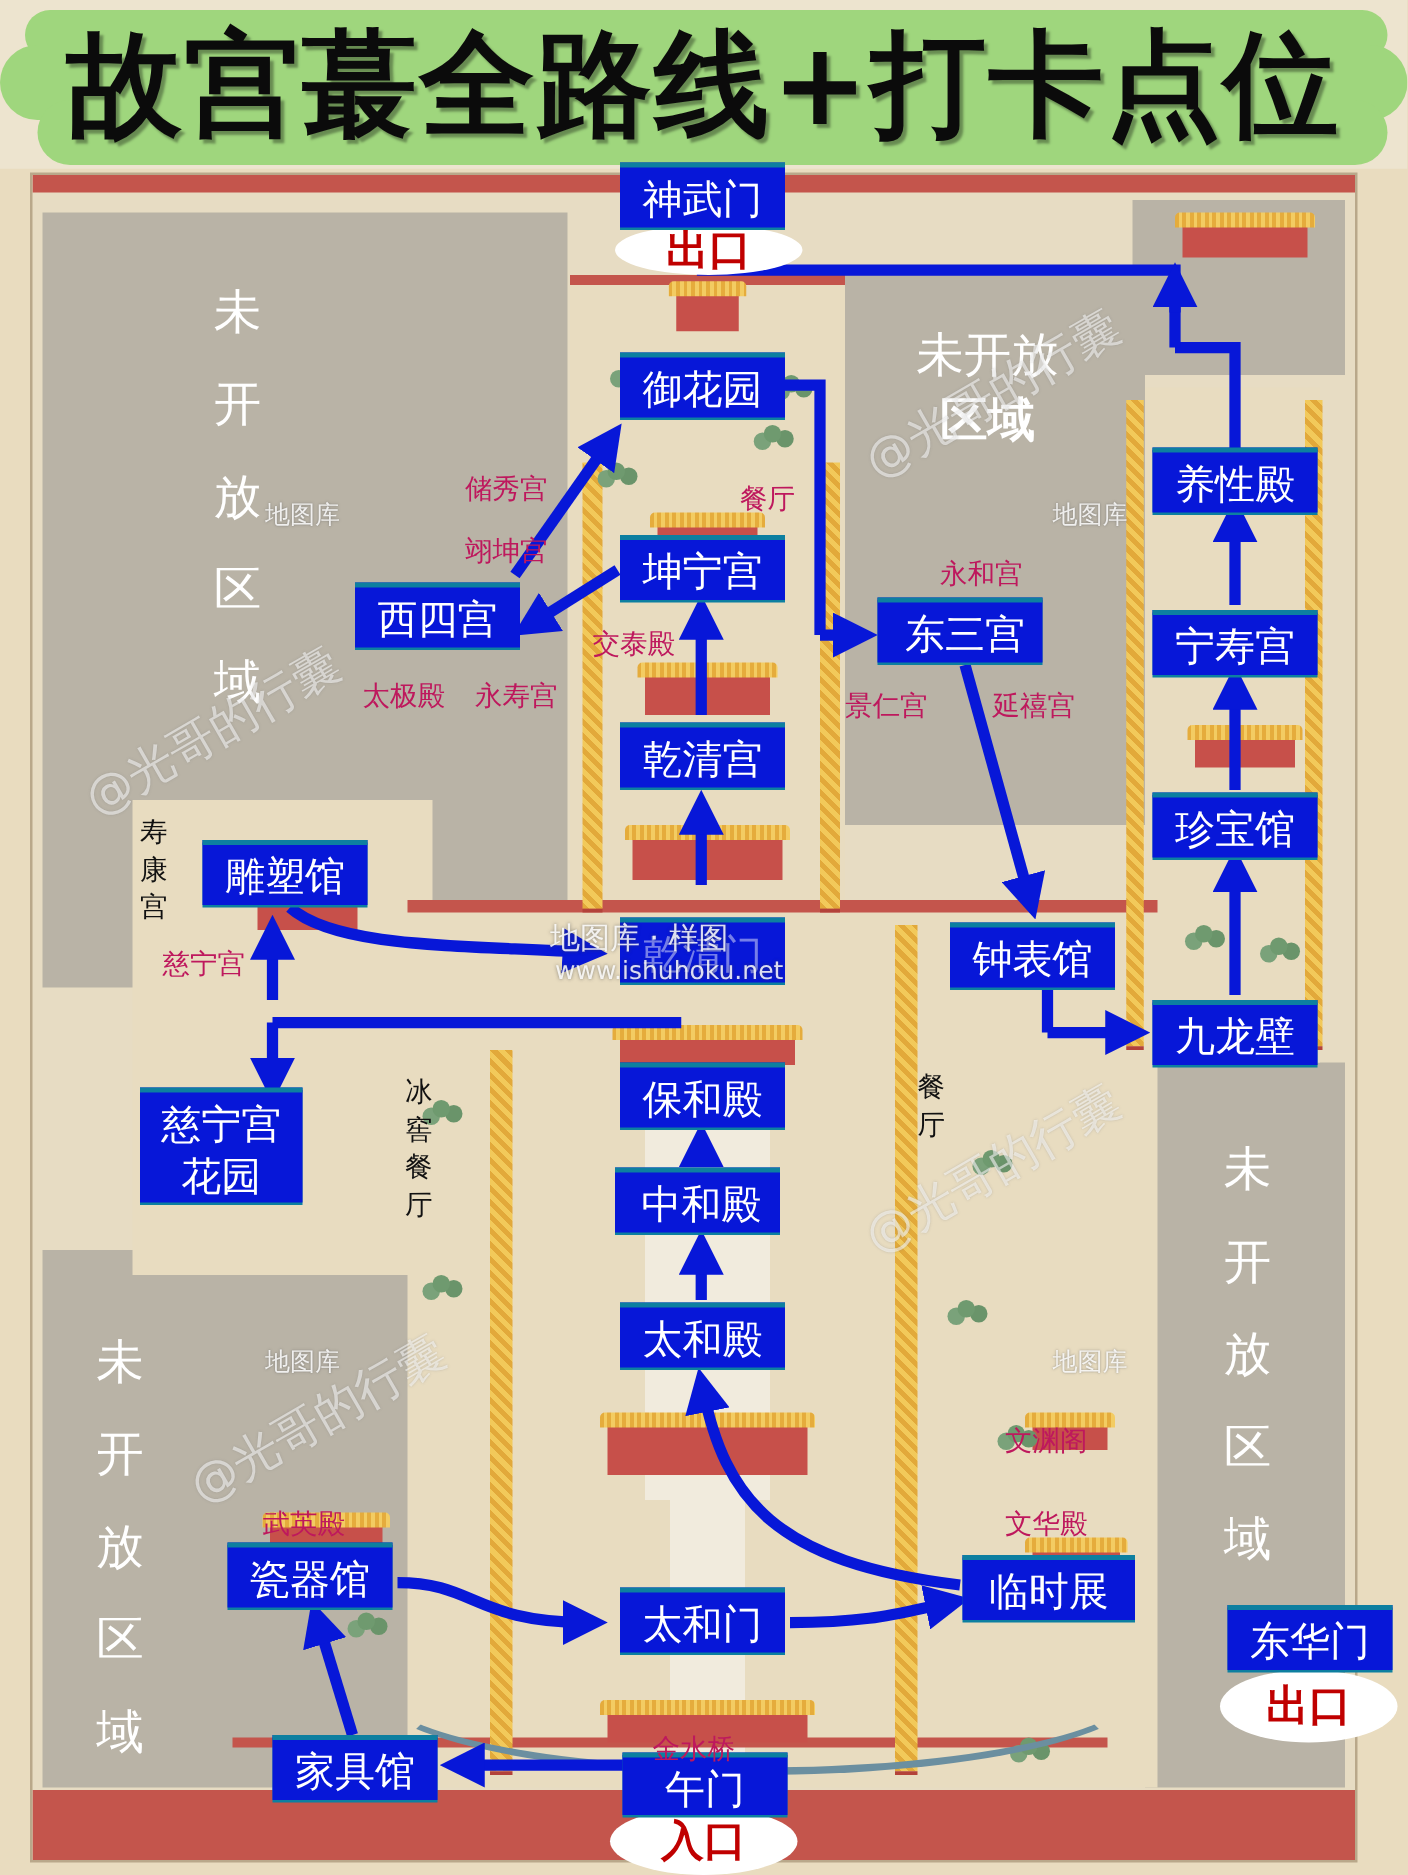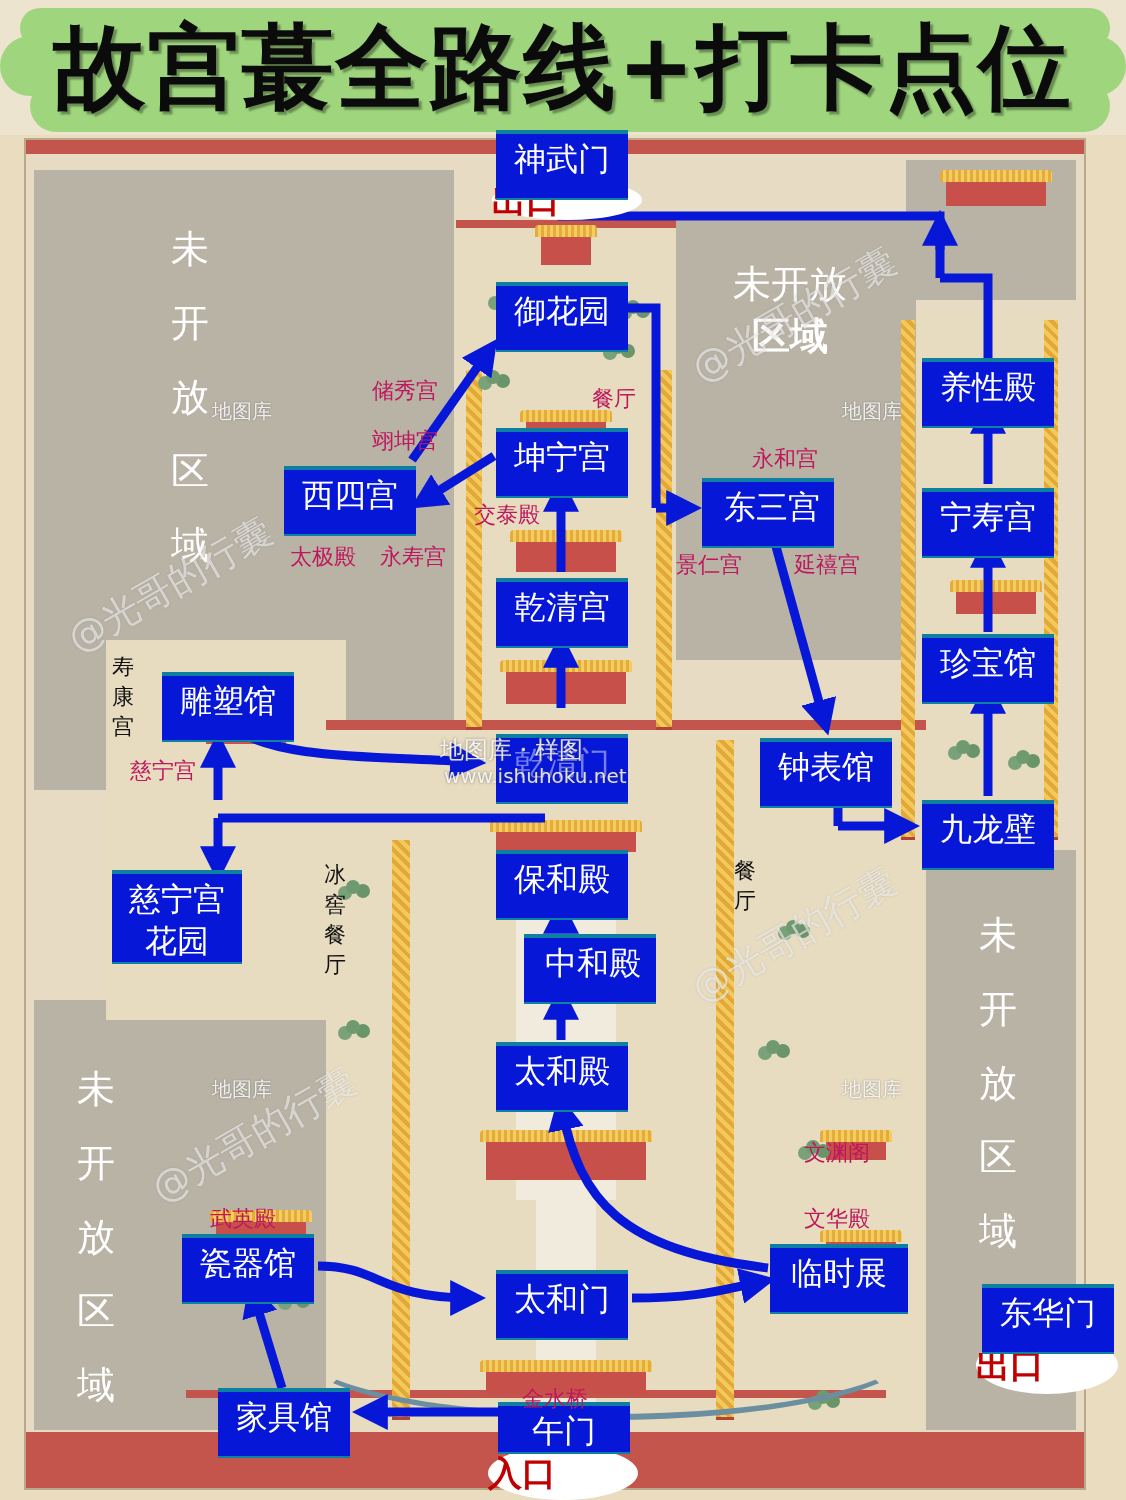--- a/index.html
+++ b/index.html
@@ -18,23 +18,23 @@
   .open { background: #e8dcc0; }
   .wall-red { background: #c4554c; }
   .roof { position: absolute; background: repeating-linear-gradient(45deg, #e2a93a 0 4px, #f2c95a 4px 8px); border-bottom: 3px solid #b3423a; }
   .bldg { position: absolute; background: #c7504a; }
   .bldg::before { content: ""; position: absolute; left: -6px; right: -6px; top: -10px; height: 12px; background: repeating-linear-gradient(90deg, #e5ac3c 0 3px, #f3cc62 3px 6px); border-radius: 4px 4px 0 0; }
   .tree { position: absolute; width: 14px; height: 14px; border-radius: 50%; background: #6f9a6f; box-shadow: 10px 4px 0 #6a946a, -8px 6px 0 #7aa27a; }
   .river { position: absolute; border: 6px solid #6b8fa0; border-radius: 50%; }
   .axis { position: absolute; background: #f1ebdd; }
 
   
-  .stop { position: absolute; background: #0717d8; color: #ffffff; font-size: 32px; text-align: center; line-height: 50px; height: 68px; border-top: 4px solid #0d7fa0; box-shadow: 0 2px 0 #0d7fa0; white-space: nowrap; padding: 0 14px; }
+  .stop { position: absolute; background: #0717d8; color: #ffffff; font-size: 32px; text-align: center; line-height: 50px; height: 52px; border-top: 4px solid #0d7fa0; box-shadow: 0 2px 0 #0d7fa0; white-space: nowrap; padding: 0 14px; }
   .stop.two { line-height: 42px; height: 92px; padding-top: 4px; }
-  .oval { position: absolute; background: #ffffff; border-radius: 50%; color: #c00000; font-size: 34px; font-weight: bold; }
+  .oval { position: absolute; background: #ffffff; border-radius: 50%; color: #c00000; font-size: 34px; font-weight: bold; text-align: center; }
   .small { position: absolute; font-size: 22px; color: #be185d; white-space: nowrap; }
   .vert { position: absolute; width: 30px; font-size: 22px; line-height: 30px; color: #111; text-align: center; }
   .closed-label { position: absolute; color: #ffffff; font-size: 38px; text-align: center; line-height: 74px; width: 44px; }
   .closed-h { position: absolute; color: #ffffff; font-size: 38px; text-align: center; line-height: 52px; }
   .wm { position: absolute; color: rgba(255,255,255,0.55); font-size: 38px; transform: rotate(-30deg); white-space: nowrap; text-shadow: 0 0 2px rgba(120,120,120,0.35); }
   .maplib { position: absolute; color: rgba(255,255,255,0.85); font-size: 20px; text-shadow: 0 0 2px rgba(80,80,80,0.6); }
   .sample { position: absolute; color: rgba(255,255,255,0.85); font-size: 24px; text-shadow: 0 0 3px rgba(60,60,60,0.6); white-space: nowrap; }
 
   svg.routes { position: absolute; left: 0; top: 0; width: 1126px; height: 1500px; pointer-events: none; }
 </style>
@@ -222,21 +222,21 @@
 <div class="stop" style="left:922px;top:488px;width:132px;">宁寿宫</div>
 <div class="stop" style="left:922px;top:634px;width:132px;">珍宝馆</div>
 <div class="stop" style="left:922px;top:800px;width:132px;">九龙壁</div>
 <div class="stop" style="left:760px;top:738px;width:132px;">钟表馆</div>
 <div class="stop" style="left:162px;top:672px;width:132px;">雕塑馆</div>
 <div class="stop two" style="left:112px;top:870px;width:130px;">
   <div>慈宁宫</div>
     <div>花园</div>
 </div>
 <div class="stop" style="left:496px;top:850px;width:132px;">保和殿</div>
-<div class="stop" style="left:524px;top:934px;width:132px;padding-left:20px;">中和殿</div>
+<div class="stop" style="left:492px;top:934px;width:132px;padding-left:20px;">中和殿</div>
 <div class="stop" style="left:496px;top:1042px;width:132px;">太和殿</div>
 <div class="stop" style="left:496px;top:1270px;width:132px;">太和门</div>
 <div class="stop" style="left:770px;top:1244px;width:138px;">临时展</div>
 <div class="stop" style="left:182px;top:1234px;width:132px;">瓷器馆</div>
 <div class="stop" style="left:218px;top:1388px;width:132px;">家具馆</div>
 <div class="stop" style="left:498px;top:1402px;width:132px;height:50px;">午门</div>
 <div class="stop" style="left:982px;top:1284px;width:132px;">东华门</div>
 
 <div class="sample" style="left:440px;top:734px;">
   <div>地图库 · 样图</div>

